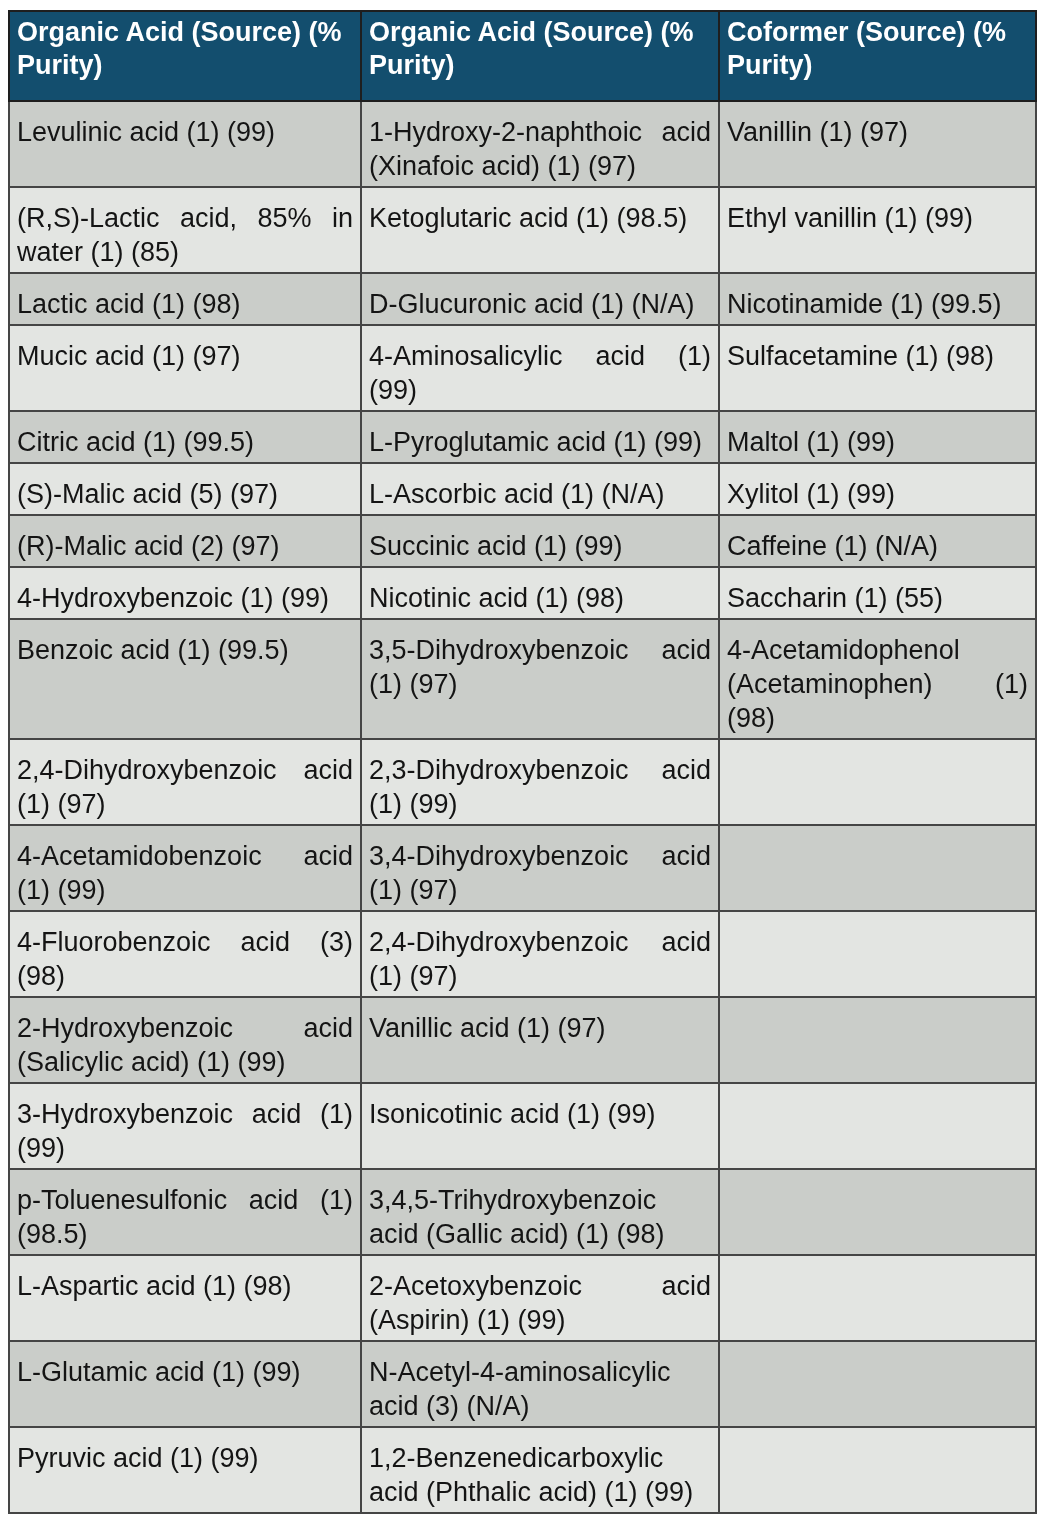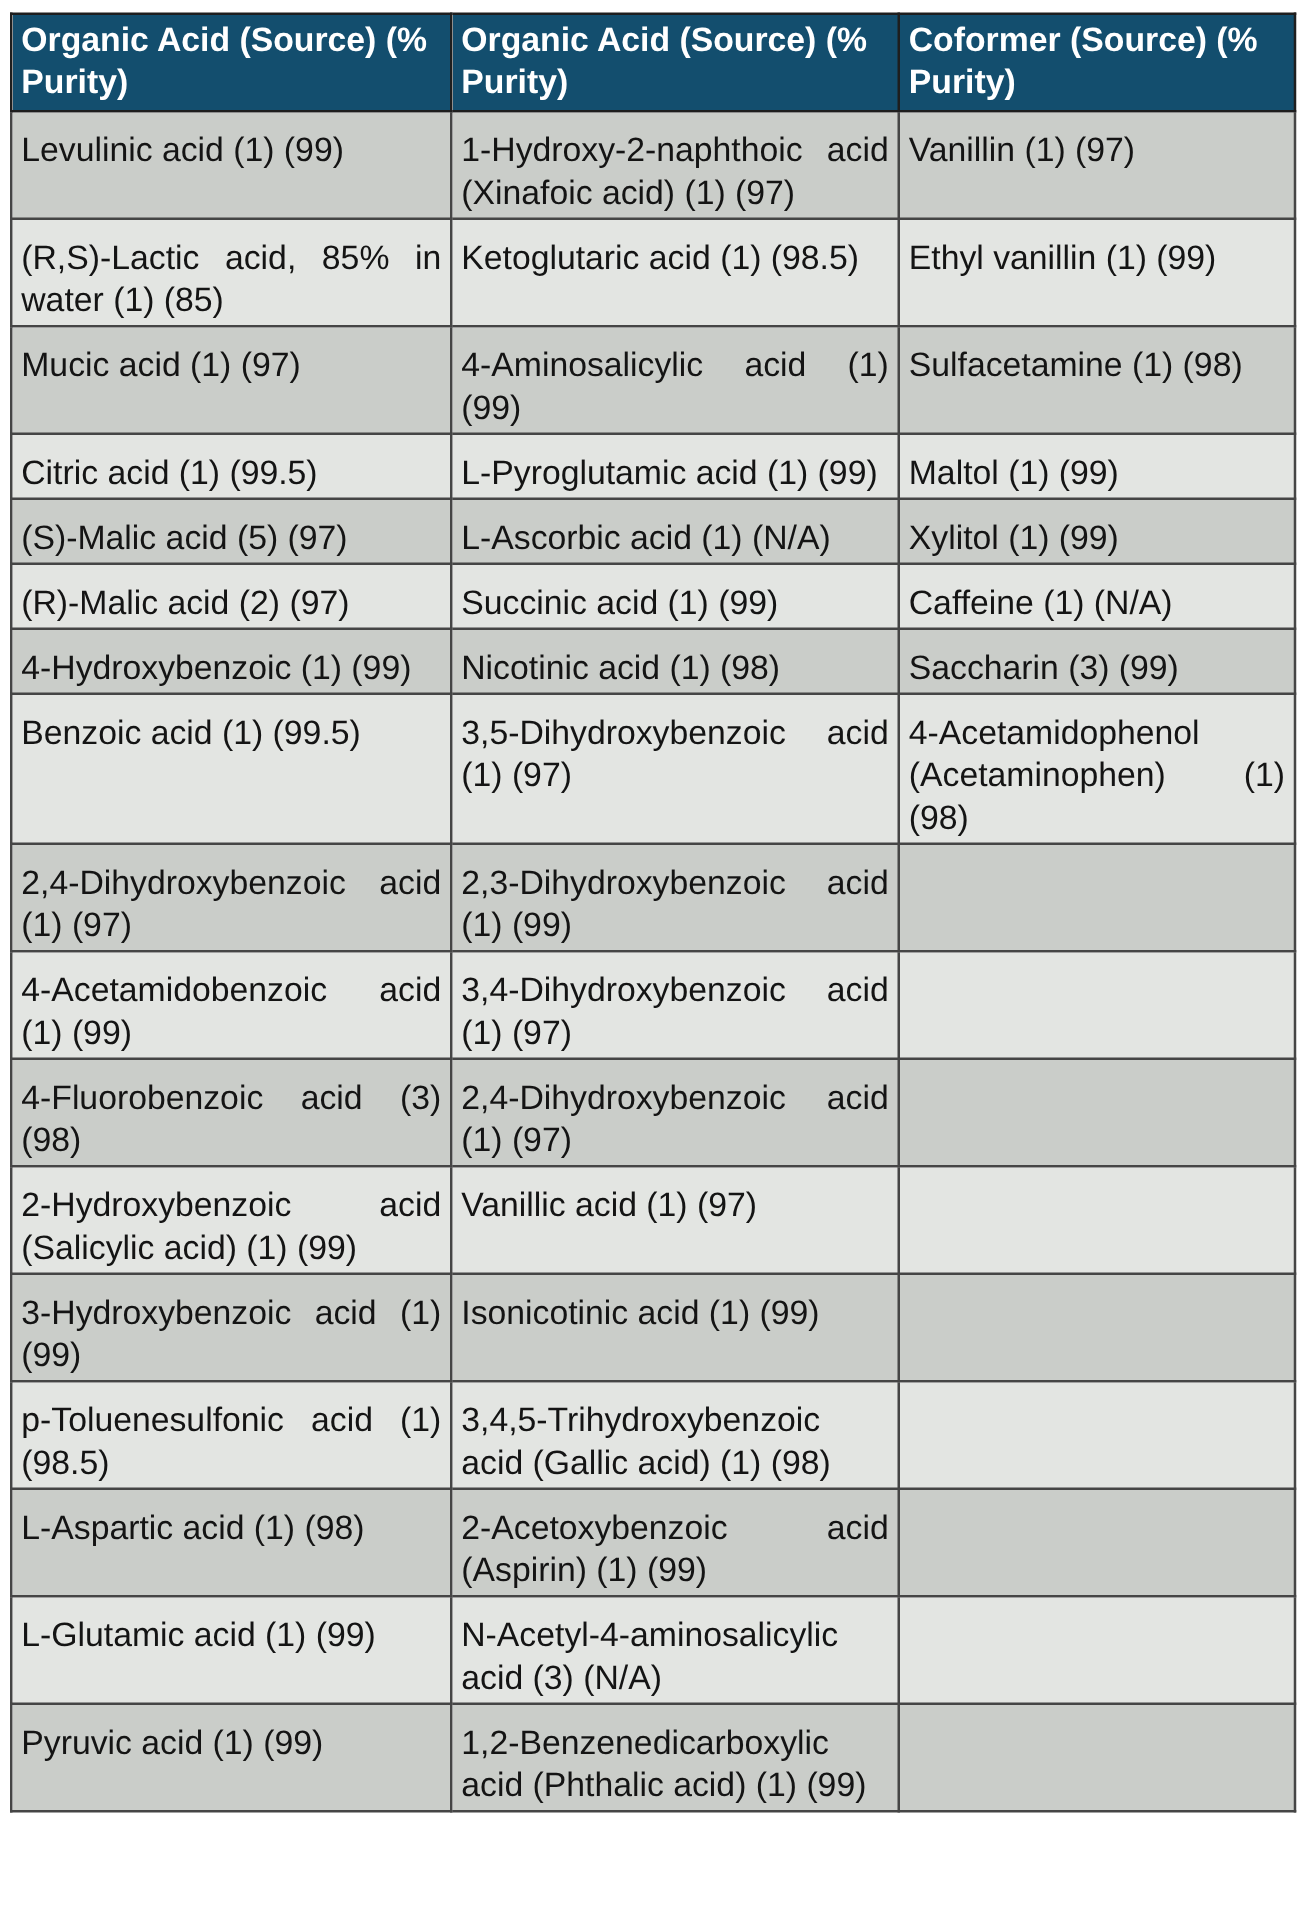--- a/index.html
+++ b/index.html
@@ -36,21 +36,21 @@
     overflow: hidden;
     word-wrap: break-word;
   }
   table.coformer-table th {
     background: var(--header-bg);
     color: var(--header-text);
     font-weight: bold;
     text-align: left;
     font-size: 27px;
     line-height: 33px;
-    padding: 4px 7px 6px 7px;
+    padding: 4px 7px 18px 7px;
     border-color: #1e1e1e;
   }
   table.coformer-table td {
     color: var(--cell-text);
     font-size: 27px;
     line-height: 34px;
     padding: 13px 7px 3px 7px;
     text-align: justify;
   }
   tbody tr:nth-child(odd) td { background: var(--row-dark); }
@@ -77,20 +77,25 @@
         <td>Levulinic acid (1) (99)</td>
         <td>1-Hydroxy-2-naphthoic acid (Xinafoic acid) (1) (97)</td>
         <td>Vanillin (1) (97)</td>
       </tr>
       <tr>
         <td>(R,S)-Lactic acid, 85% in water (1) (85)</td>
         <td>Ketoglutaric acid (1) (98.5)</td>
         <td>Ethyl vanillin (1) (99)</td>
       </tr>
       <tr>
+        <td>Lactic acid (1) (98)</td>
+        <td>D-Glucuronic acid (1) (N/A)</td>
+        <td>Nicotinamide (1) (99.5)</td>
+      </tr>
+      <tr>
         <td>Mucic acid (1) (97)</td>
         <td>4-Aminosalicylic acid (1) (99)</td>
         <td>Sulfacetamine (1) (98)</td>
       </tr>
       <tr>
         <td>Citric acid (1) (99.5)</td>
         <td>L-Pyroglutamic acid (1) (99)</td>
         <td>Maltol (1) (99)</td>
       </tr>
       <tr>
@@ -99,21 +104,21 @@
         <td>Xylitol (1) (99)</td>
       </tr>
       <tr>
         <td>(R)-Malic acid (2) (97)</td>
         <td>Succinic acid (1) (99)</td>
         <td>Caffeine (1) (N/A)</td>
       </tr>
       <tr>
         <td>4-Hydroxybenzoic (1) (99)</td>
         <td>Nicotinic acid (1) (98)</td>
-        <td>Saccharin (3) (99)</td>
+        <td>Saccharin (1) (55)</td>
       </tr>
       <tr>
         <td>Benzoic acid (1) (99.5)</td>
         <td>3,5-Dihydroxybenzoic acid (1) (97)</td>
         <td>4-Acetamidophenol (Acetaminophen) (1) (98)</td>
       </tr>
       <tr>
         <td>2,4-Dihydroxybenzoic acid (1) (97)</td>
         <td>2,3-Dihydroxybenzoic acid (1) (99)</td>
         <td></td>

